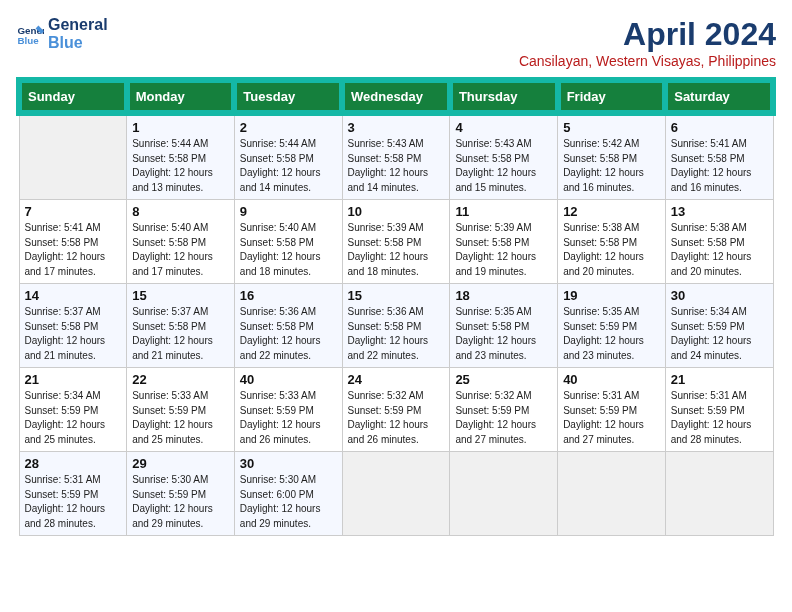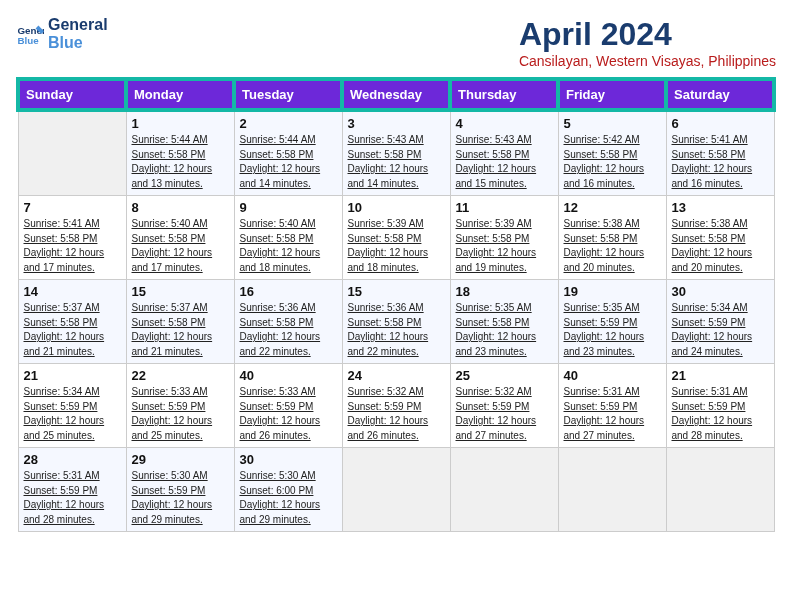--- a/index.html
+++ b/index.html
@@ -19,44 +19,44 @@
     .logo {
       display: flex;
       align-items: center;
       gap: 4px;
     }
     .logo-icon {
       width: 28px;
       height: 28px;
     }
     .title-block {
-      text-align: left;
+      text-align: right;
     }
     .month-title {
       font-size: 32px;
       font-weight: bold;
       color: #1a3c6e;
     }
     .subtitle {
       font-size: 14px;
       color: #b91c1c;
     }
     table {
       width: 100%;
       border-collapse: collapse;
       font-size: 11px;
     }
     thead tr th {
-      background-color: #6d28d9;
+      background-color: #15803d;
       color: white;
       text-align: left;
       padding: 6px 6px;
       font-size: 13px;
       font-weight: bold;
-      border: 4px solid #14b8a6;
+      border: 6px solid #14b8a6;
     }
     tbody tr td {
       border: 1px solid #ccc;
       vertical-align: top;
       padding: 4px 5px;
       height: 80px;
       width: 108px;
     }
     tbody tr:nth-child(odd) td {
       background-color: #f5f8ff;
@@ -68,21 +68,20 @@
       font-weight: bold;
       font-size: 13px;
       color: #111;
       display: block;
       margin-bottom: 2px;
     }
     .day-info {
       font-size: 10px;
       color: #222;
       line-height: 1.45;
-      text-decoration: underline;
     }
     .empty-cell {
       background-color: #f0f0f0 !important;
     }
   </style>
 </head>
 <body>
 
 <div class="header">
   <div class="logo">

